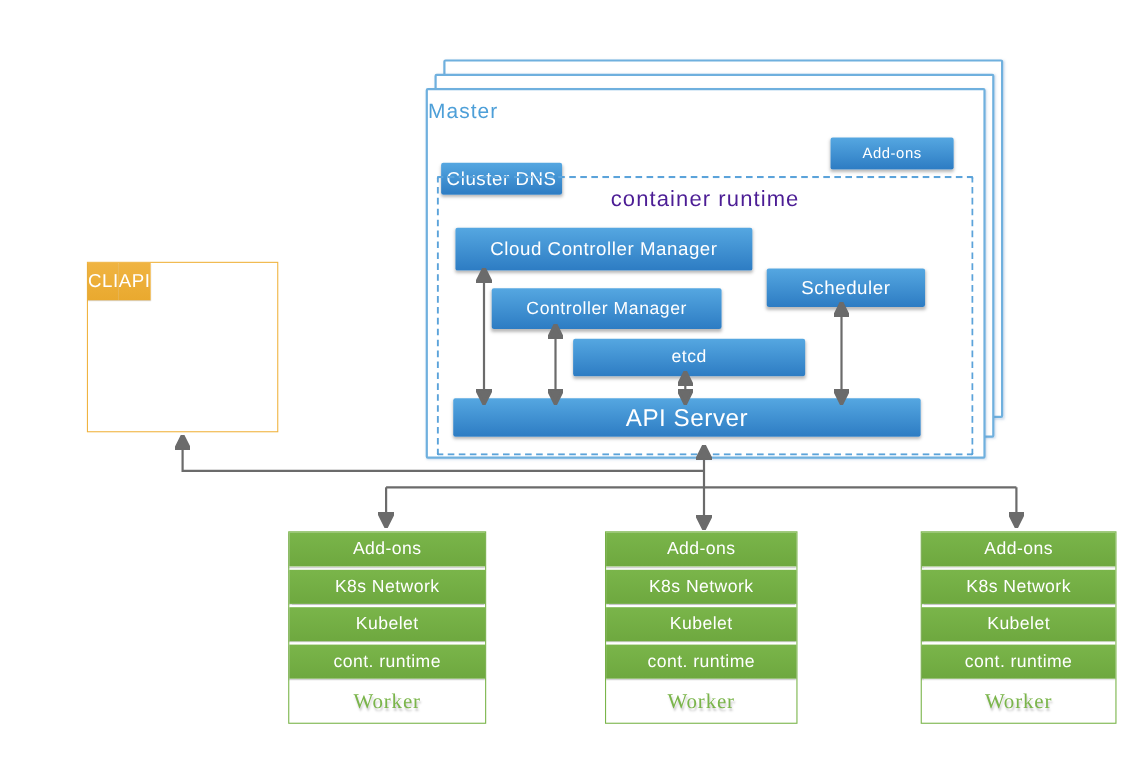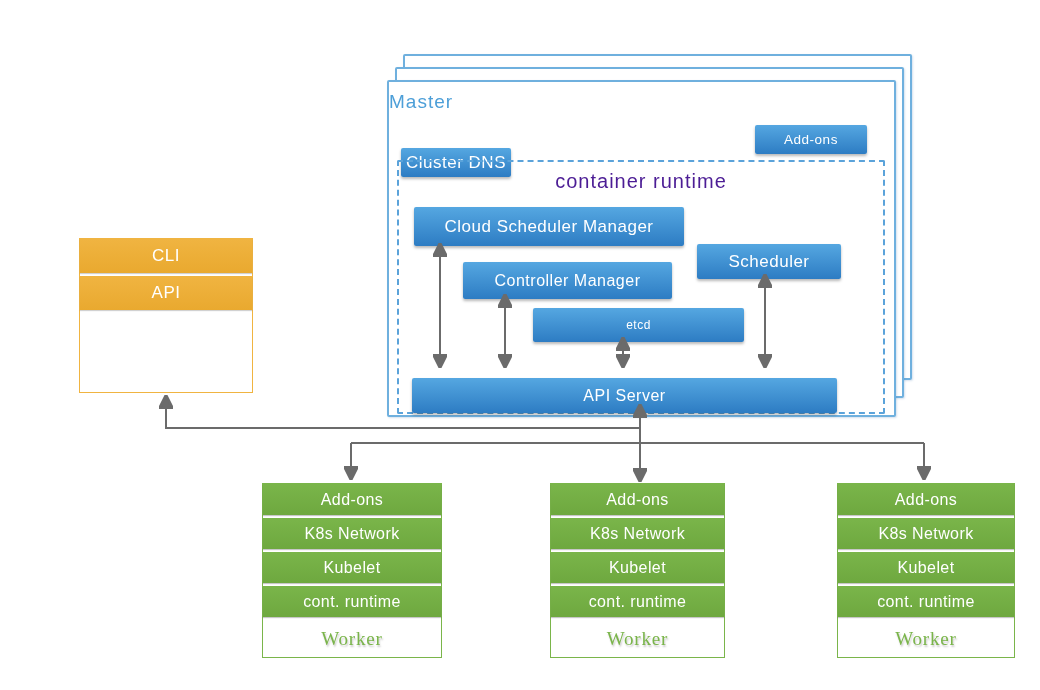--- a/index.html
+++ b/index.html
@@ -13,21 +13,21 @@
   #scene{position:relative;width:1040px;height:690px;background:#fff;}
 
   
   .connectors{position:absolute;left:0;top:0;z-index:6;pointer-events:none;}
   .connectors path{stroke:var(--line,#6b6b6b);stroke-width:2;fill:none;}
   .connectors .ah-fill{fill:var(--line,#6b6b6b);}
 
   
   .access{position:absolute;left:79px;top:238px;width:174px;height:155px;
     border:1px solid var(--orange,#f0b441);background:#fff;z-index:2;
-    display:flex;flex-direction:column;}
+    display:flex;flex-direction:row;}
   .access-row{height:34px;margin-bottom:3px;flex:none;
     background:linear-gradient(var(--orange,#f0b441),var(--orange-dark,#e9a92f));
     color:#fff;font-size:17px;letter-spacing:.5px;display:flex;align-items:center;justify-content:center;
     box-shadow:0 1px 1px rgba(0,0,0,.18);}
   .access-footer{flex:1;display:flex;align-items:center;justify-content:center;
     color:var(--orange,#f0b441);font-size:19px;letter-spacing:.8px;
     text-shadow:1px 2px 2px rgba(0,0,0,.22);}
 
   
   .master-layer{position:absolute;width:509px;background:#fff;
@@ -48,24 +48,24 @@
     display:flex;align-items:center;justify-content:center;letter-spacing:.5px;}
   .cluster-dns{left:12px;top:43px;width:110px;height:29px;font-size:17px;margin-top:23px;}
   .addons{left:366px;top:43px;width:112px;height:29px;font-size:13.5px;}
 
   
   .cr{position:absolute;left:8px;top:78px;width:488px;height:254px;
     border:2px dashed #5ba3da;border-radius:2px;}
   .cr-title{position:absolute;left:0;top:8px;width:100%;text-align:center;
     color:#4c1d95;font-size:20px;letter-spacing:1px;}
   .ccm{left:15px;top:45px;width:270px;height:39px;font-size:17px;}
-  .cm{left:64px;top:100px;width:209px;height:37px;font-size:16px;}
-  .etcd{left:134px;top:146px;width:211px;height:34px;font-size:12px;}
+  .cm{left:48px;top:100px;width:209px;height:37px;font-size:16px;}
+  .etcd{left:122px;top:146px;width:211px;height:34px;font-size:16px;}
   .sched{left:298px;top:82px;width:144px;height:35px;font-size:17px;text-align:center;}
-  .api{left:13px;top:216px;width:425px;height:35px;font-size:16px;}
+  .api{left:13px;top:200px;width:425px;height:35px;font-size:22px;}
 
   
   .worker{position:absolute;top:483px;height:175px;background:#fff;
     border:1px solid var(--green,#7ab54a);z-index:2;display:flex;flex-direction:column;}
   .w1{left:262px;width:180px;} .w2{left:550px;width:175px;} .w3{left:837px;width:178px;}
   .worker-row{height:31px;margin-bottom:3px;flex:none;
     background:linear-gradient(var(--green,#7ab54a),var(--green-dark,#6ea83f));
     color:#fff;font-size:16px;letter-spacing:.4px;display:flex;align-items:center;justify-content:center;
     box-shadow:0 1px 1px rgba(0,0,0,.22);}
   .worker-footer{flex:1;display:flex;align-items:center;justify-content:center;
@@ -102,21 +102,21 @@
   <div class="master-layer layer-back"></div>
   <div class="master-layer layer-mid"></div>
 
   <div class="master">
     <div class="master-title">Master</div>
     <div class="bluebox cluster-dns">Cluster DNS</div>
     <div class="bluebox addons">Add-ons</div>
 
     <div class="cr">
       <div class="cr-title">container runtime</div>
-      <div class="bluebox ccm">Cloud Scheduler Manager</div>
+      <div class="bluebox ccm">Cloud Controller Manager</div>
       <div class="bluebox cm">Controller Manager</div>
       <div class="bluebox etcd">etcd</div>
       <div class="bluebox sched">Scheduler</div>
       <div class="bluebox api">API Server</div>
     </div>
   </div>
 
   <div class="worker w1">
     <div class="worker-row">Add-ons</div>
     <div class="worker-row">K8s Network</div>

